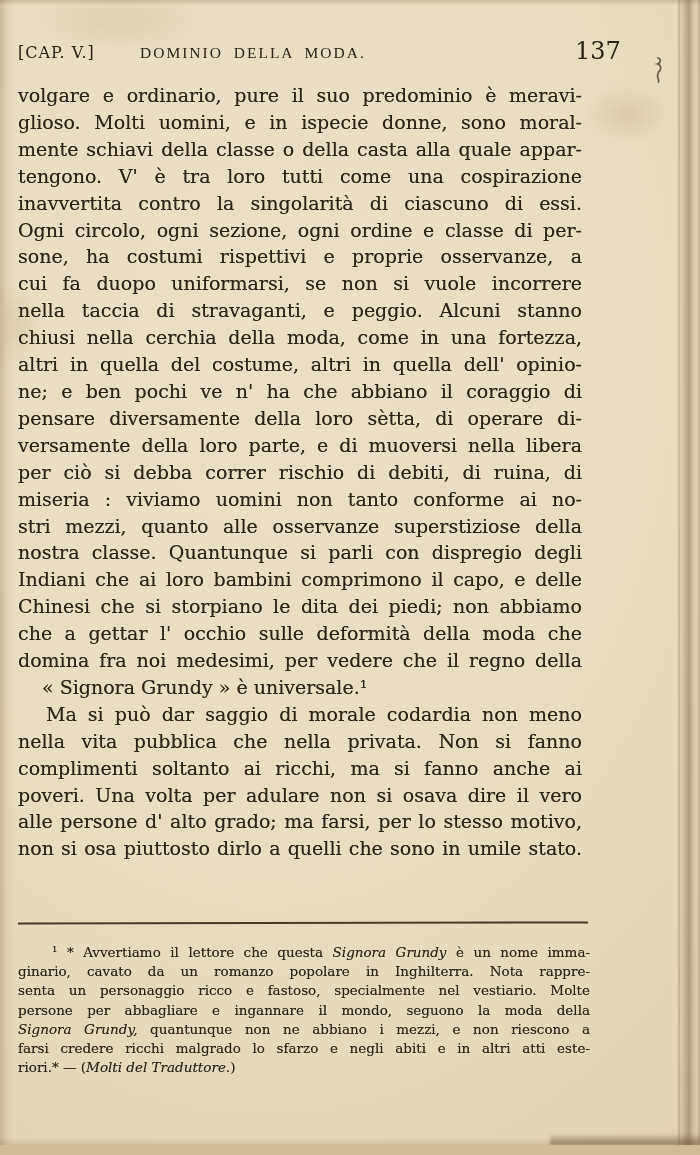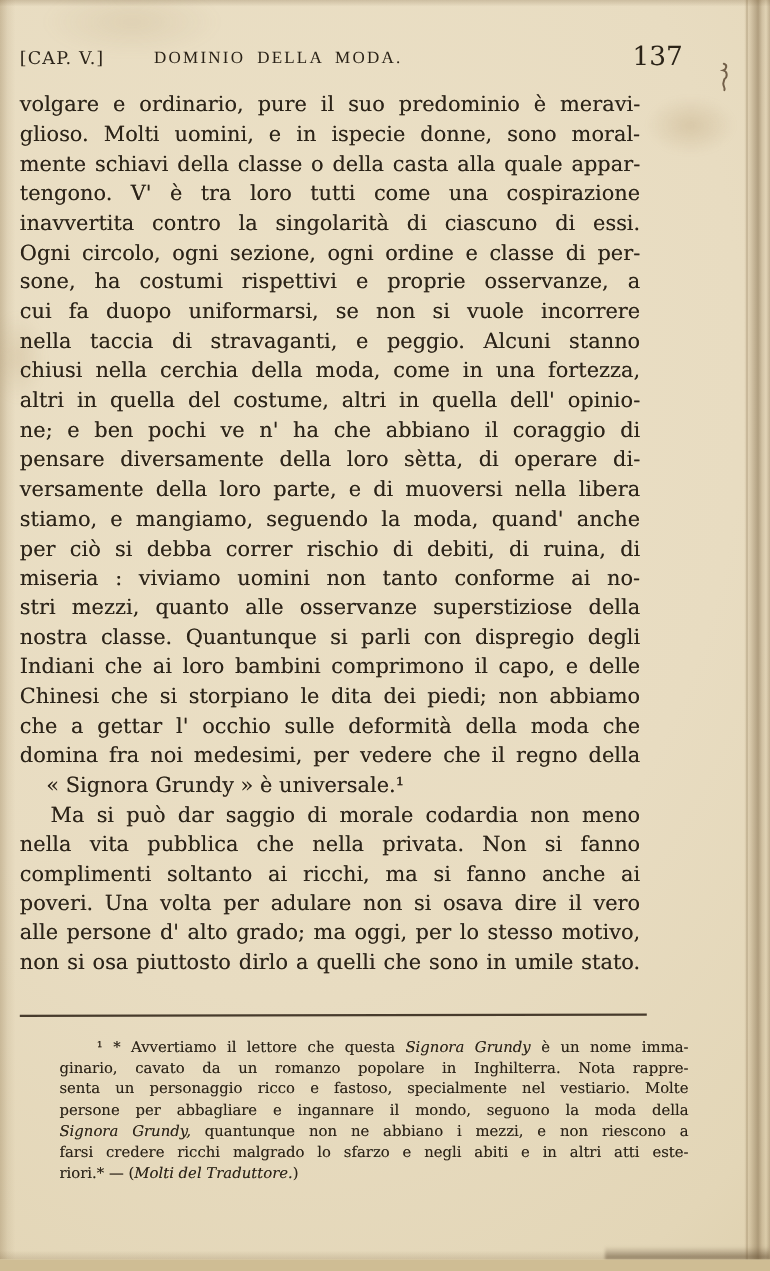--- a/index.html
+++ b/index.html
@@ -52,21 +52,21 @@
                text-shadow:0 0 .4px rgba(43,35,24,.55); }
   .body-text .bline { text-align:justify; text-align-last:justify; white-space:normal; }
   .body-text .bline.noj { text-align-last:left;margin-left:24px; }
   .body-text .bline.indent { padding-left:28px; }
 
   
   .footnote-rule { position:absolute; left:18px; top:922px; width:570px; height:2px;
                    background:#473b2c; transform:rotate(-.12deg); }
   .footnote { position:absolute; left:18px; top:943px; width:572px;
               font-size:13.5px; line-height:19.2px;
-              text-shadow:0 0 .3px rgba(43,35,24,.5);margin-left:36px; }
+              text-shadow:0 0 .3px rgba(43,35,24,.5); }
   .footnote .bline { text-align:justify; text-align-last:justify; }
   .footnote .bline.noj { text-align-last:left; }
   .footnote .bline.indent { padding-left:34px; }
   .footnote i, .body-text i { font-style:italic; }
 </style>
 </head>
 <body>
 
 <div class="page">
 
@@ -100,35 +100,34 @@
       <div class="bline">inavvertita contro la singolarità di ciascuno di essi.</div>
       <div class="bline">Ogni circolo, ogni sezione, ogni ordine e classe di per-</div>
       <div class="bline">sone, ha costumi rispettivi e proprie osservanze, a</div>
       <div class="bline">cui fa duopo uniformarsi, se non si vuole incorrere</div>
       <div class="bline">nella taccia di stravaganti, e peggio. Alcuni stanno</div>
       <div class="bline">chiusi nella cerchia della moda, come in una fortezza,</div>
       <div class="bline">altri in quella del costume, altri in quella dell' opinio-</div>
       <div class="bline">ne; e ben pochi ve n' ha che abbiano il coraggio di</div>
       <div class="bline">pensare diversamente della loro sètta, di operare di-</div>
       <div class="bline">versamente della loro parte, e di muoversi nella libera</div>
-      <div class="bline">stiamo, e mangiamo, seguendo la moda, quand' anche</div>
       <div class="bline">per ciò si debba correr rischio di debiti, di ruina, di</div>
       <div class="bline">miseria : viviamo uomini non tanto conforme ai no-</div>
       <div class="bline">stri mezzi, quanto alle osservanze superstiziose della</div>
       <div class="bline">nostra classe. Quantunque si parli con dispregio degli</div>
       <div class="bline">Indiani che ai loro bambini comprimono il capo, e delle</div>
       <div class="bline">Chinesi che si storpiano le dita dei piedi; non abbiamo</div>
       <div class="bline">che a gettar l' occhio sulle deformità della moda che</div>
       <div class="bline">domina fra noi medesimi, per vedere che il regno della</div>
       <div class="bline noj">« Signora Grundy » è universale.¹</div>
       <div class="bline indent">Ma si può dar saggio di morale codardia non meno</div>
       <div class="bline">nella vita pubblica che nella privata. Non si fanno</div>
       <div class="bline">complimenti soltanto ai ricchi, ma si fanno anche ai</div>
       <div class="bline">poveri. Una volta per adulare non si osava dire il vero</div>
-      <div class="bline">alle persone d' alto grado; ma oggi, per lo stesso motivo,</div>
+      <div class="bline">alle persone d' alto grado; ma farsi, per lo stesso motivo,</div>
       <div class="bline">non si osa piuttosto dirlo a quelli che sono in umile stato.</div>
     </div>
 
   <div class="footnote-rule"></div>
 
   <div class="footnote">
       <div class="bline indent"><span>¹ * Avvertiamo il lettore che questa </span><i>Signora Grundy</i><span> è un nome imma-</span></div>
       <div class="bline"><span>ginario, cavato da un romanzo popolare in Inghilterra. Nota rappre-</span></div>
       <div class="bline"><span>senta un personaggio ricco e fastoso, specialmente nel vestiario. Molte</span></div>
       <div class="bline"><span>persone per abbagliare e ingannare il mondo, seguono la moda della</span></div>

